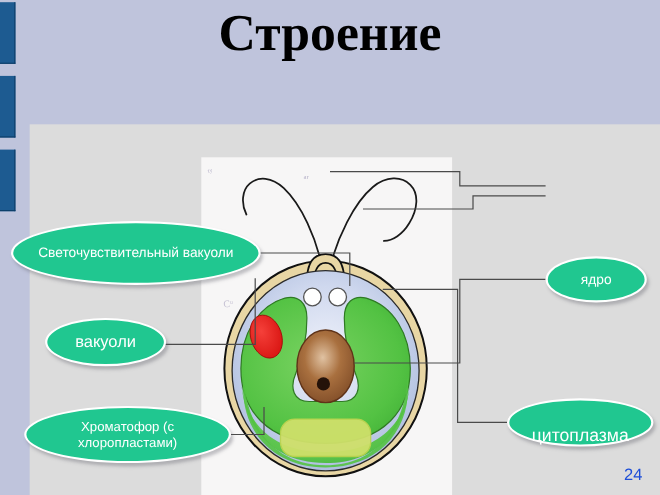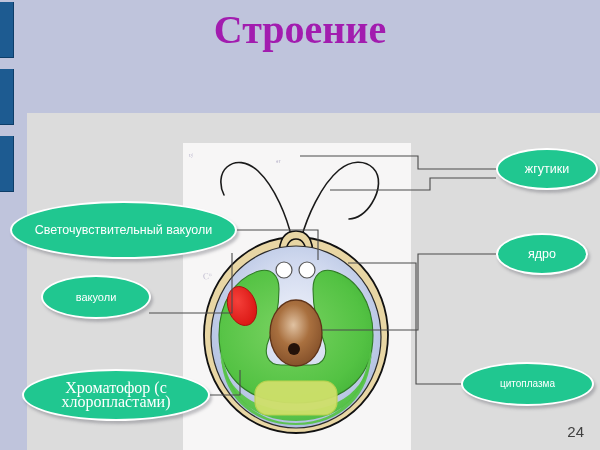--- a/index.html
+++ b/index.html
@@ -49,23 +49,23 @@
 
   
   .title {
     position: absolute;
     left: 0;
     top: 4px;
     width: 600px;
     text-align: center;
     font-family: "Liberation Serif", serif;
     font-weight: bold;
-    font-size: 40px;
+    font-size: 47px;
     line-height: 52px;
-    color: #a21caf;
+    color: #000000;
     letter-spacing: 0px;
   }
   .title .ln2 { display: block; }
 
   
   .scan {
     position: absolute;
     left: 183px;
     top: 143px;
     width: 228px;
@@ -105,34 +105,34 @@
     align-items: center;
     justify-content: center;
     text-align: center;
     font-size: 12px;
     line-height: 14px;
     box-sizing: border-box;
     padding: 0 10px;
   }
 
   .c-eyespot    { left: 10px;  top: 201px; width: 227px; height: 58px; font-size: 12.5px; }
-  .c-vacuole    { left: 41px;  top: 275px; width: 110px; height: 44px; font-size: 11px; }
-  .c-chromato   { left: 22px;  top: 369px; width: 188px; height: 52px; font-size: 16px; font-family: Liberation Serif, serif; }
+  .c-vacuole    { left: 41px;  top: 289px; width: 110px; height: 44px; font-size: 15px; }
+  .c-chromato   { left: 22px;  top: 369px; width: 188px; height: 52px; font-size: 12px; }
   .c-flagella   { left: 496px; top: 148px; width: 102px; height: 42px; font-size: 12.5px; }
   .c-nucleus    { left: 496px; top: 233px; width: 92px;  height: 42px; font-size: 12.5px; text-align: right; }
-  .c-cytoplasm  { left: 461px; top: 362px; width: 133px; height: 44px; font-size: 10px; }
+  .c-cytoplasm  { left: 461px; top: 362px; width: 133px; height: 44px; font-size: 16px; align-items: flex-end; }
 
   
   .page-num {
     position: absolute;
     right: 16px;
     bottom: 10px;
     font-family: "Liberation Sans", sans-serif;
     font-size: 15px;
-    color: #404040;
+    color: #1d4ed8;
     text-align: right;
   }
 </style>
 </head>
 <body>
 
 <div id="slide">
 
   <div class="bg-top"></div>
 
@@ -237,23 +237,20 @@
 
   <div class="callout c-eyespot">
     <span>Светочувствительный вакуоли</span>
   </div>
   <div class="callout c-vacuole">
     <span>вакуоли</span>
   </div>
   <div class="callout c-chromato">
     <span>Хроматофор (с хлоропластами)</span>
   </div>
-  <div class="callout c-flagella">
-    <span>жгутики</span>
-  </div>
   <div class="callout c-nucleus">
     <span>ядро</span>
   </div>
   <div class="callout c-cytoplasm">
     <span>цитоплазма</span>
   </div>
 
   <div class="page-num">24</div>
 </div>
 

